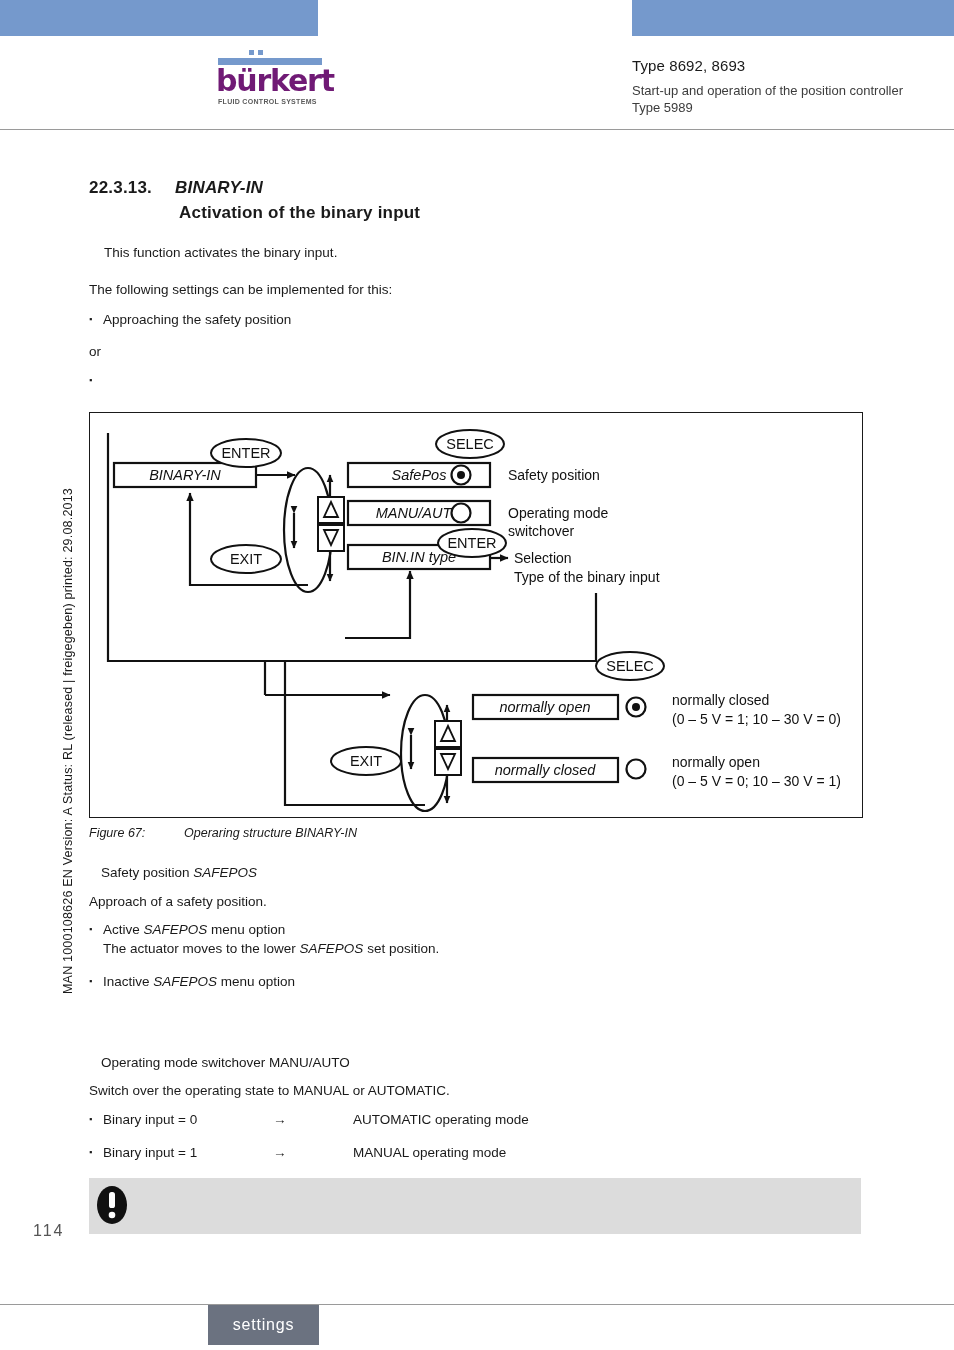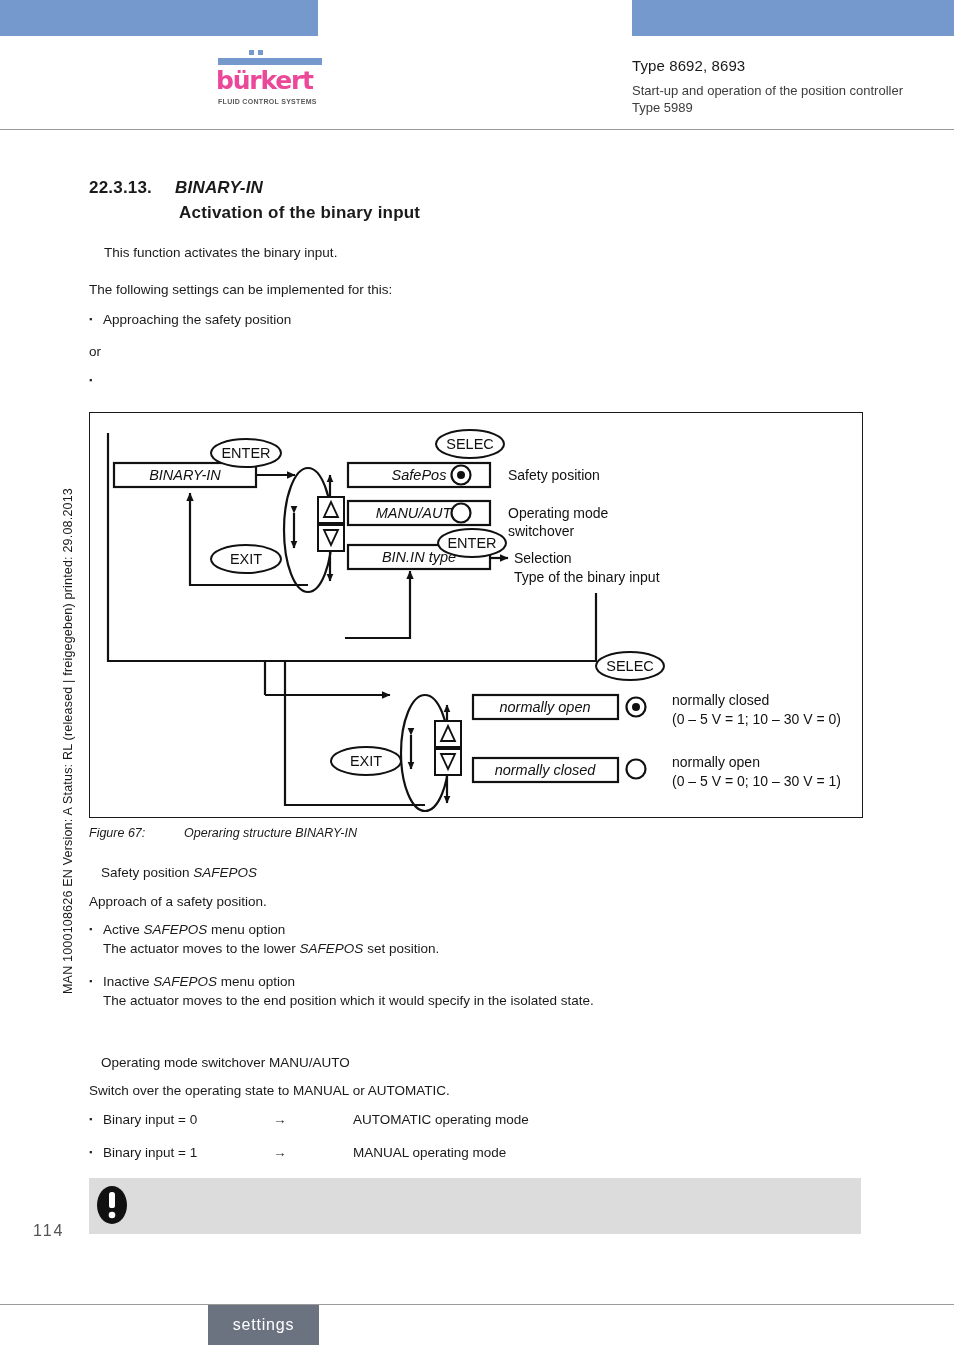--- a/index.html
+++ b/index.html
@@ -51,23 +51,23 @@
     position: absolute;
     top: 1px;
     width: 5px; height: 5px;
     background: #7599cc;
   }
   .logo-umlaut:before { left: 1px; }
   .logo-umlaut:after { left: 10px; }
   .logo-word {
     font-family: "DejaVu Sans", sans-serif;
     font-weight: bold;
-    font-size: 25px;
+    font-size: 30px;
     letter-spacing: -1.2px;
-    color: #ec4899;
+    color: #701a75;
     line-height: 30px;
     margin-top: 1px;
     margin-left: 2px;
   }
   .logo-sub {
     font-family: "Liberation Sans", sans-serif;
     font-weight: bold;
     font-size: 7px;
     letter-spacing: 0.3px;
     color: #5b5b5b;
@@ -379,21 +379,21 @@
 <div class="p bld" style="top:863px;">
   <span>Safety position </span><span class="ital">SAFEPOS</span>
 </div>
 <div class="p" style="top:892px;">Approach of a safety position.</div>
 
 <div class="bullet" style="top:920px;">
   <span class="dot"></span><span class="btxt"><span>Active </span><span class="ital">SAFEPOS</span><span> menu option</span><br><span>The actuator moves to the lower </span><span class="ital">SAFEPOS</span><span> set position.</span></span>
 </div>
 
 <div class="bullet" style="top:972px;">
-  <span class="dot"></span><span class="btxt"><span>Inactive </span><span class="ital">SAFEPOS</span><span> menu option</span><br><span>The actuator moves to the end position which it would specify in the isolated state.</span></span>
+  <span class="dot"></span><span class="btxt"><span>Inactive </span><span class="ital">SAFEPOS</span><span> menu option</span><br></span>
 </div>
 
 <div class="p bld" style="top:1053px;">Operating mode switchover MANU/AUTO</div>
 <div class="p" style="top:1081px;">Switch over the operating state to MANUAL or AUTOMATIC.</div>
 
 <div class="bullet" style="top:1110px; width:620px;">
   <span class="dot"></span><span class="btxt" style="width:170px;">Binary input = 0</span><span class="btxt" style="width:80px;">→</span><span class="btxt">AUTOMATIC operating mode</span>
 </div>
 <div class="bullet" style="top:1143px; width:620px;">
   <span class="dot"></span><span class="btxt" style="width:170px;">Binary input = 1</span><span class="btxt" style="width:80px;">→</span><span class="btxt">MANUAL operating mode</span>

